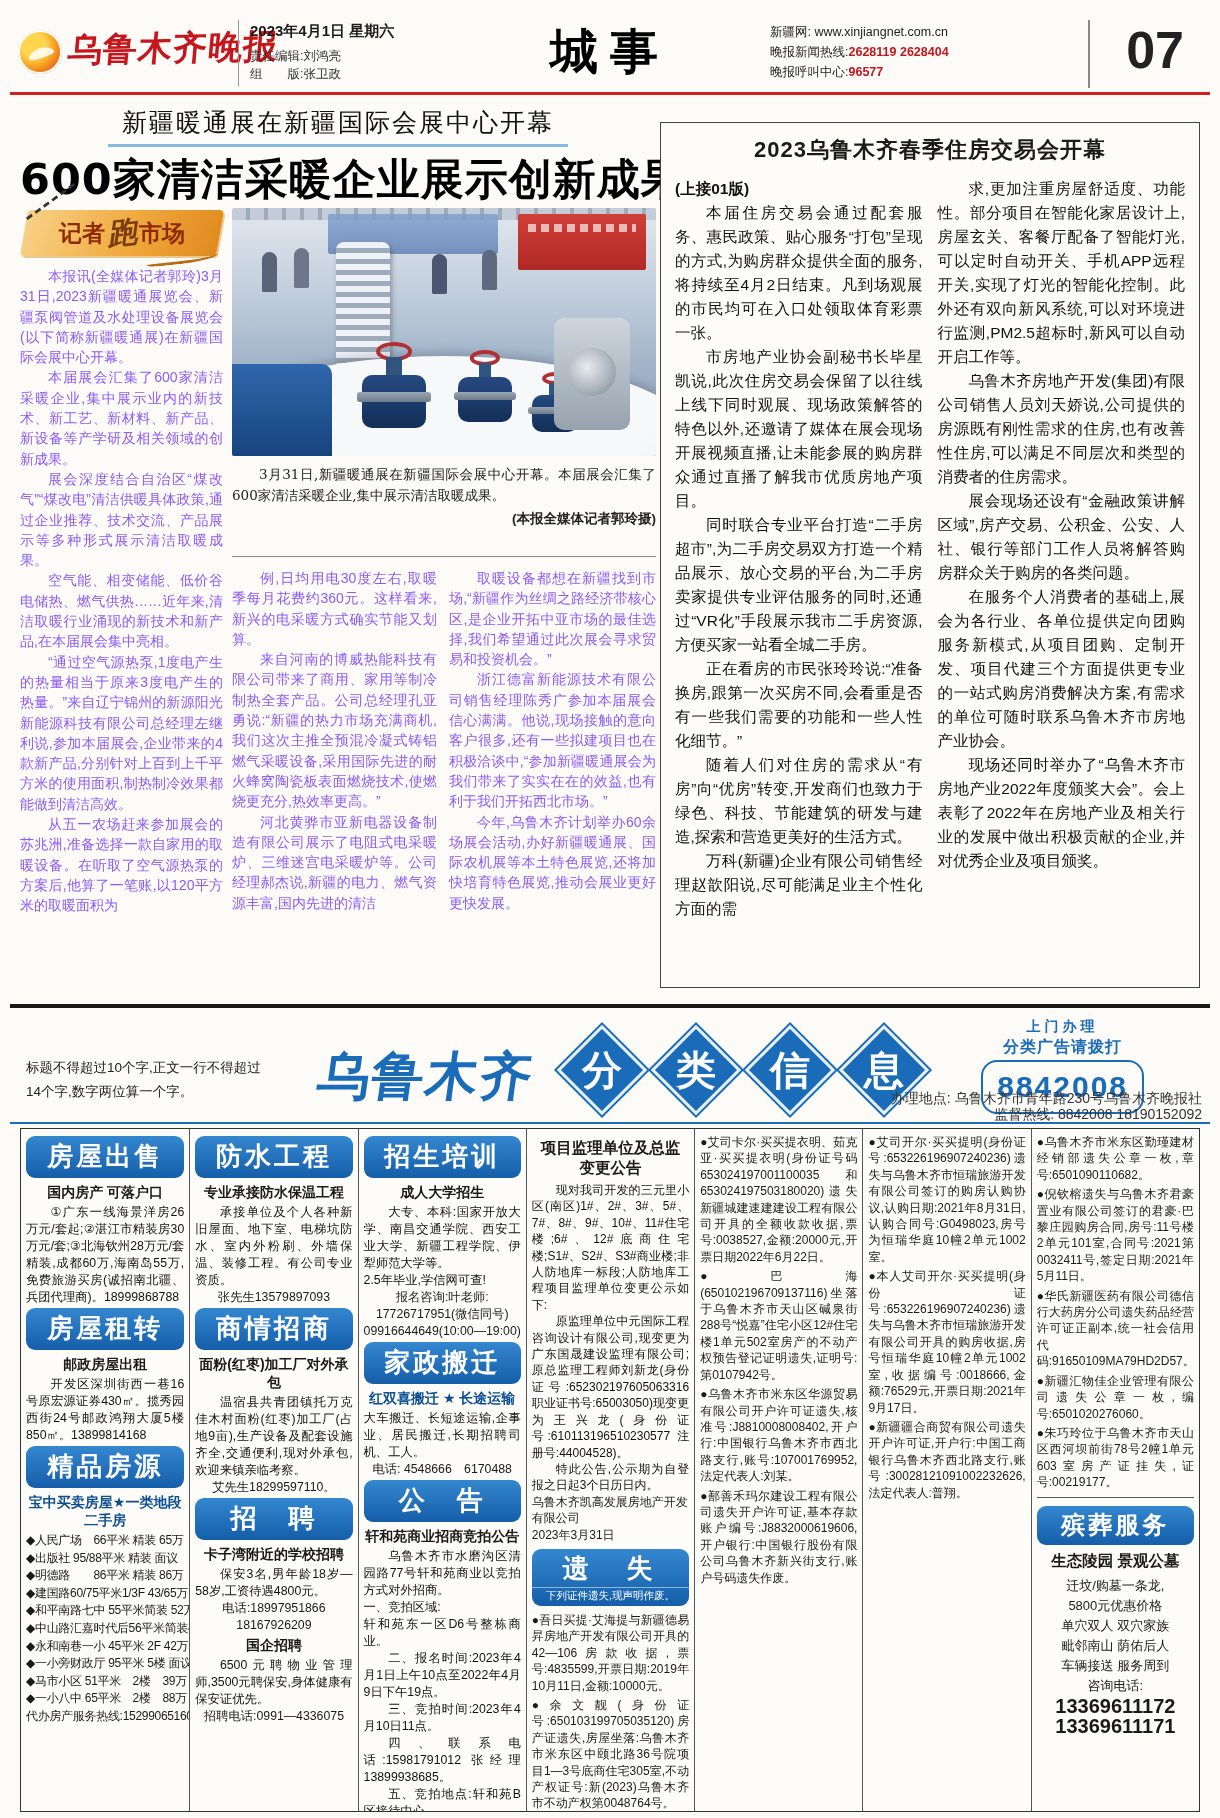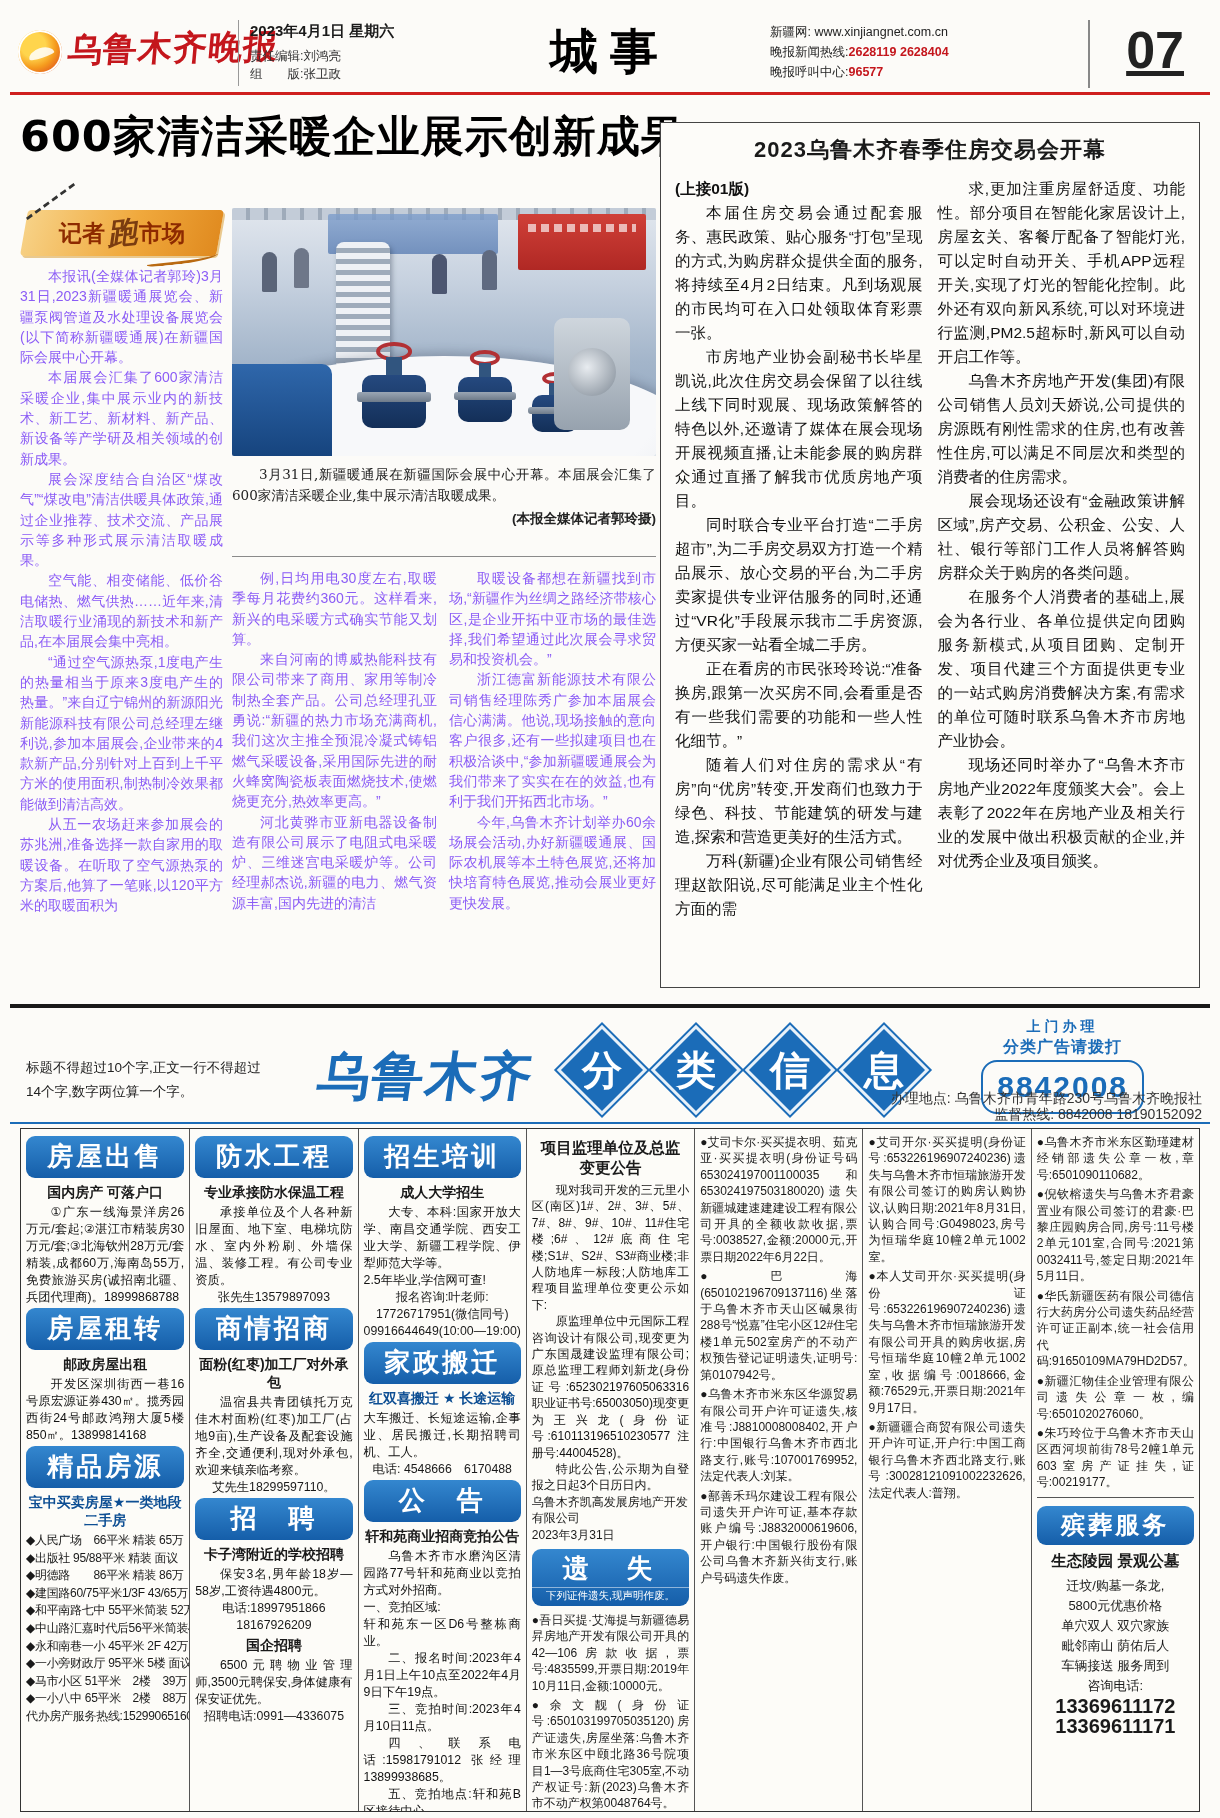--- a/index.html
+++ b/index.html
@@ -28,21 +28,21 @@
   }
   .mh-vline1 { position:absolute; left:228px; top:6px; bottom:4px; border-left:1px solid #999; }
   .mh-date { position:absolute; left:240px; top:8px; width:180px; }
   .mh-date .d1 { font-size:15px; font-weight:bold; margin-bottom:6px; }
   .mh-date .d2 { font-size:12.5px; color:#333; line-height:18px; }
   .mh-section { position:absolute; left:0; right:0; top:6px; text-align:center;
     font-size:48px; font-weight:900; letter-spacing:12px; color:#000; }
   .mh-info { position:absolute; right:140px; top:8px; width:300px; font-size:12.5px; line-height:20px; color:#222; }
   .mh-info .num { color:#c4161c; font-weight:bold; }
   .mh-vline2 { position:absolute; right:120px; top:6px; bottom:2px; border-left:2px solid #888; }
-  .mh-page { position:absolute; right:26px; top:6px; font-size:52px; font-weight:bold; color:#222;text-decoration:underline; }
+  .mh-page { position:absolute; right:26px; top:6px; font-size:52px; font-weight:bold; color:#222; }
   .red-rule { position:absolute; top:92px; left:10px; width:1200px; height:3px; background:#cf1f1f; }
 
   
   .main-article { position:absolute; top:104px; left:20px; width:636px; height:898px; }
   .ma-kicker-wrap { text-align:center; }
   .ma-kicker { display:inline-block; font-size:25px; color:#111; letter-spacing:2px;
     padding:2px 14px 5px; border-bottom:3px solid #86bce2; }
   .ma-headline { margin-top:4px; font-size:43px; font-weight:900; letter-spacing:1px;
     white-space:nowrap; color:#000; font-family:"DejaVu Sans","Liberation Sans",sans-serif; }
   .m-colA { position:absolute; left:0; top:104px; width:203px; }
@@ -174,20 +174,21 @@
     <div>新疆网: www.xinjiangnet.com.cn</div>
     <div><span>晚报新闻热线:</span><span class="num">2628119 2628404</span></div>
     <div><span>晚报呼叫中心:</span><span class="num">96577</span></div>
   </div>
   <div class="mh-vline2"></div>
   <div class="mh-page">07</div>
 </header>
 <div class="red-rule"></div>
 
 <section class="main-article">
+  <div class="ma-kicker-wrap"><span class="ma-kicker">新疆暖通展在新疆国际会展中心开幕</span></div>
   <h1 class="ma-headline">600家清洁采暖企业展示创新成果</h1>
 
   <div class="m-colA">
     <div class="badge">
       <div class="badge-dash"></div>
       <span class="b1">记者</span>
       <span class="b2">跑</span>
       <span class="b3">市场</span>
       <div class="badge-swoosh"></div>
     </div>

